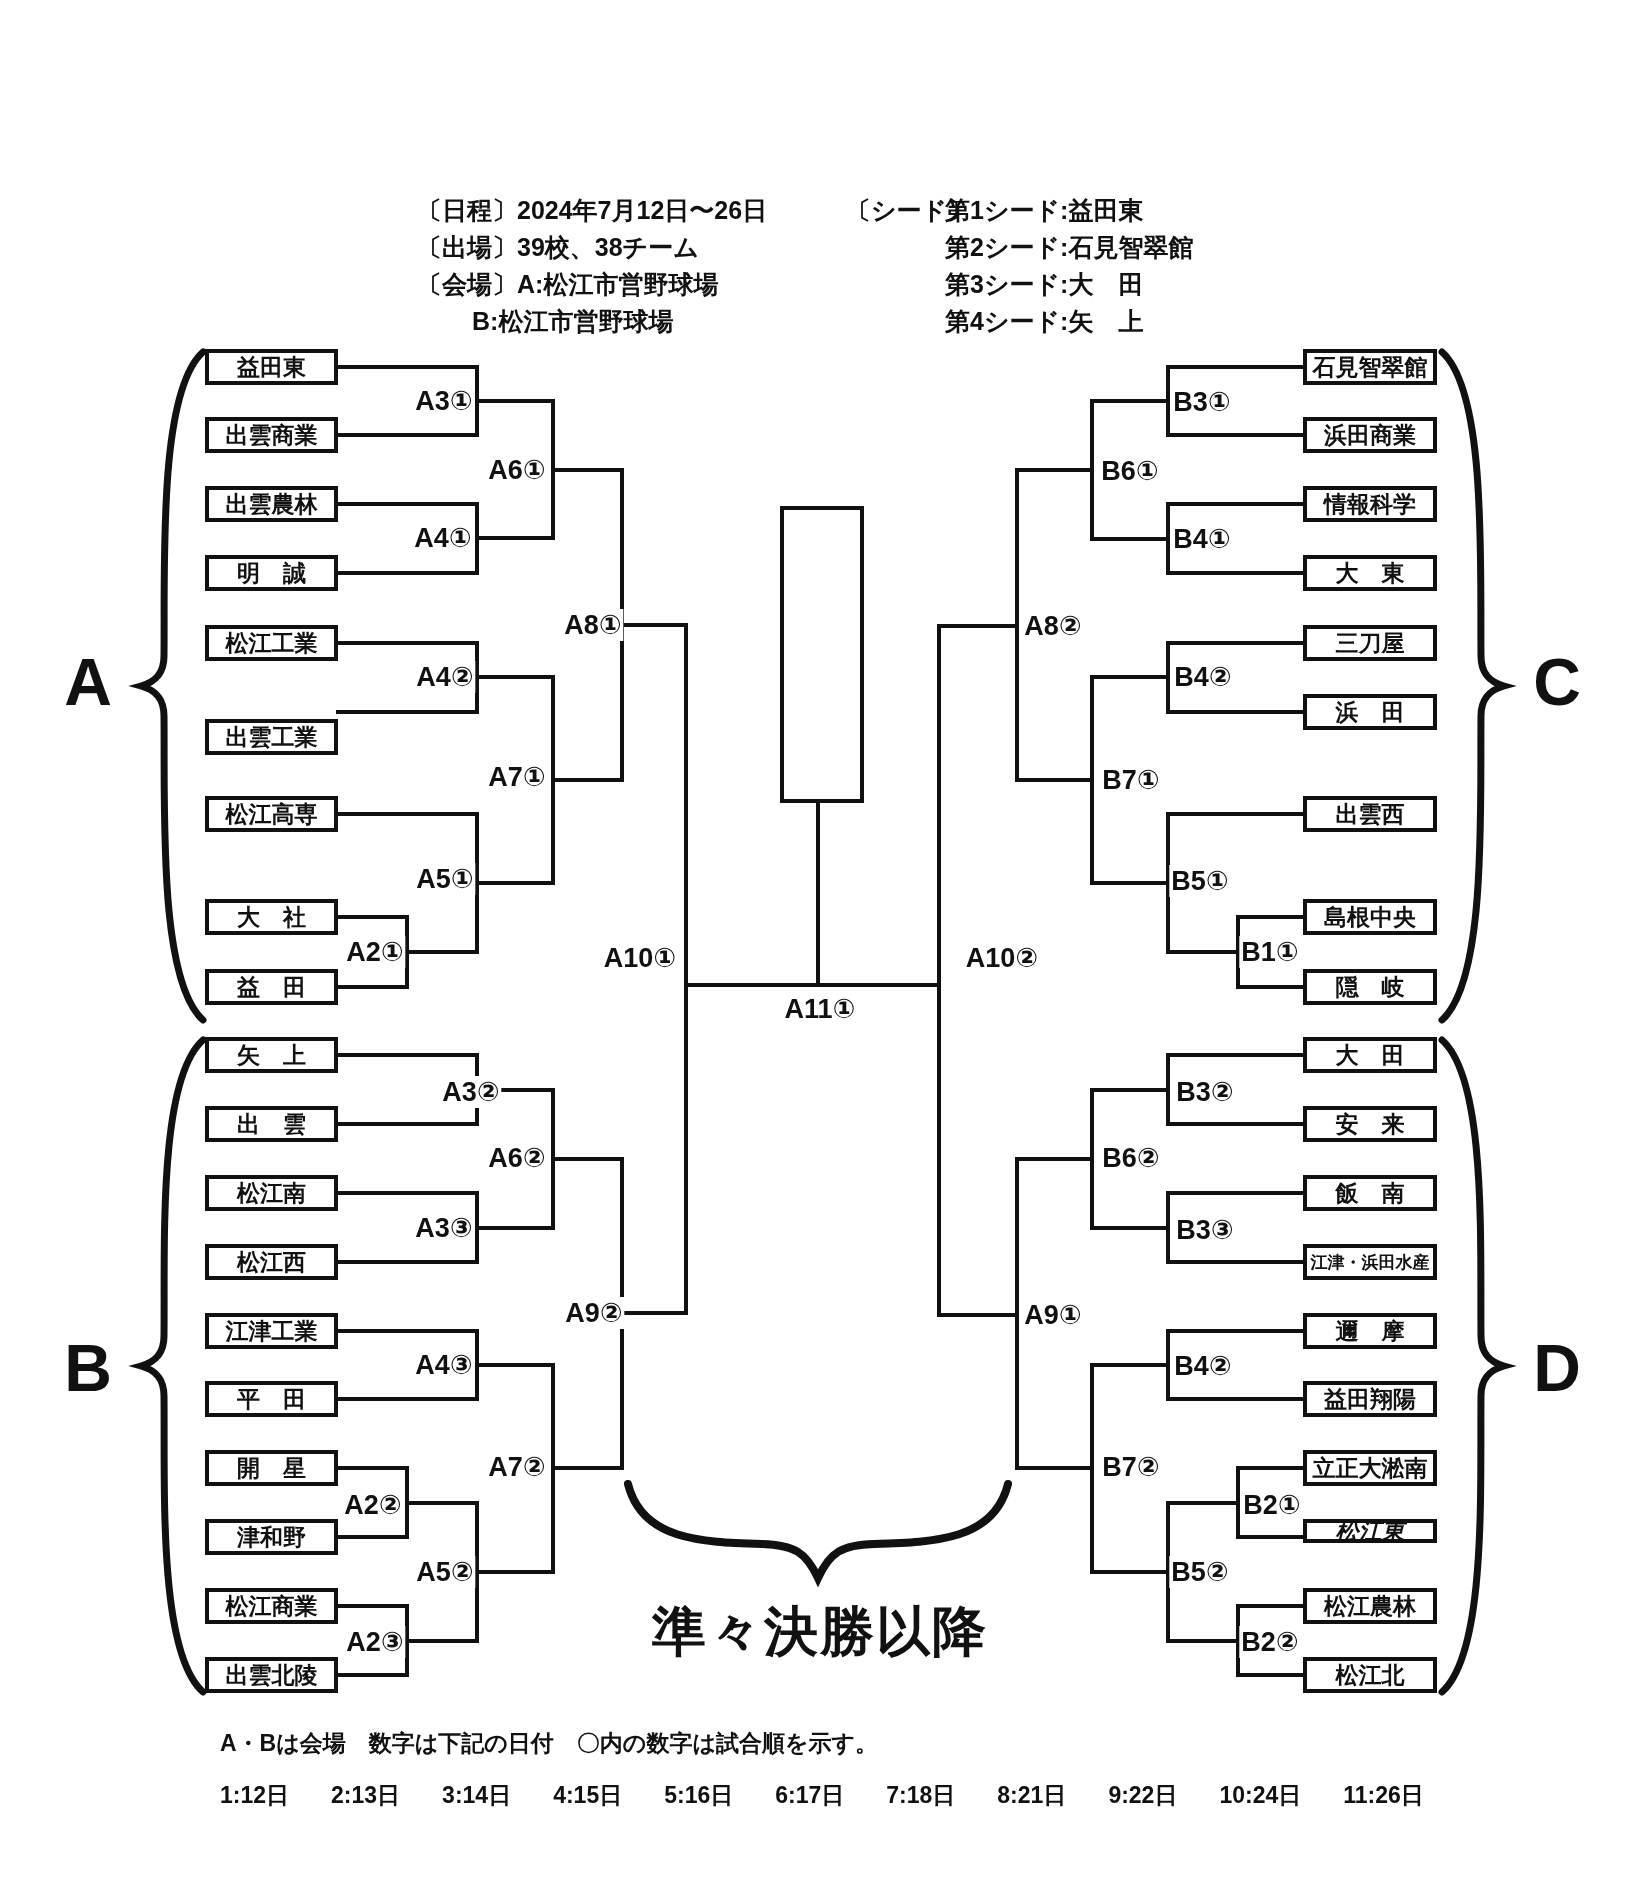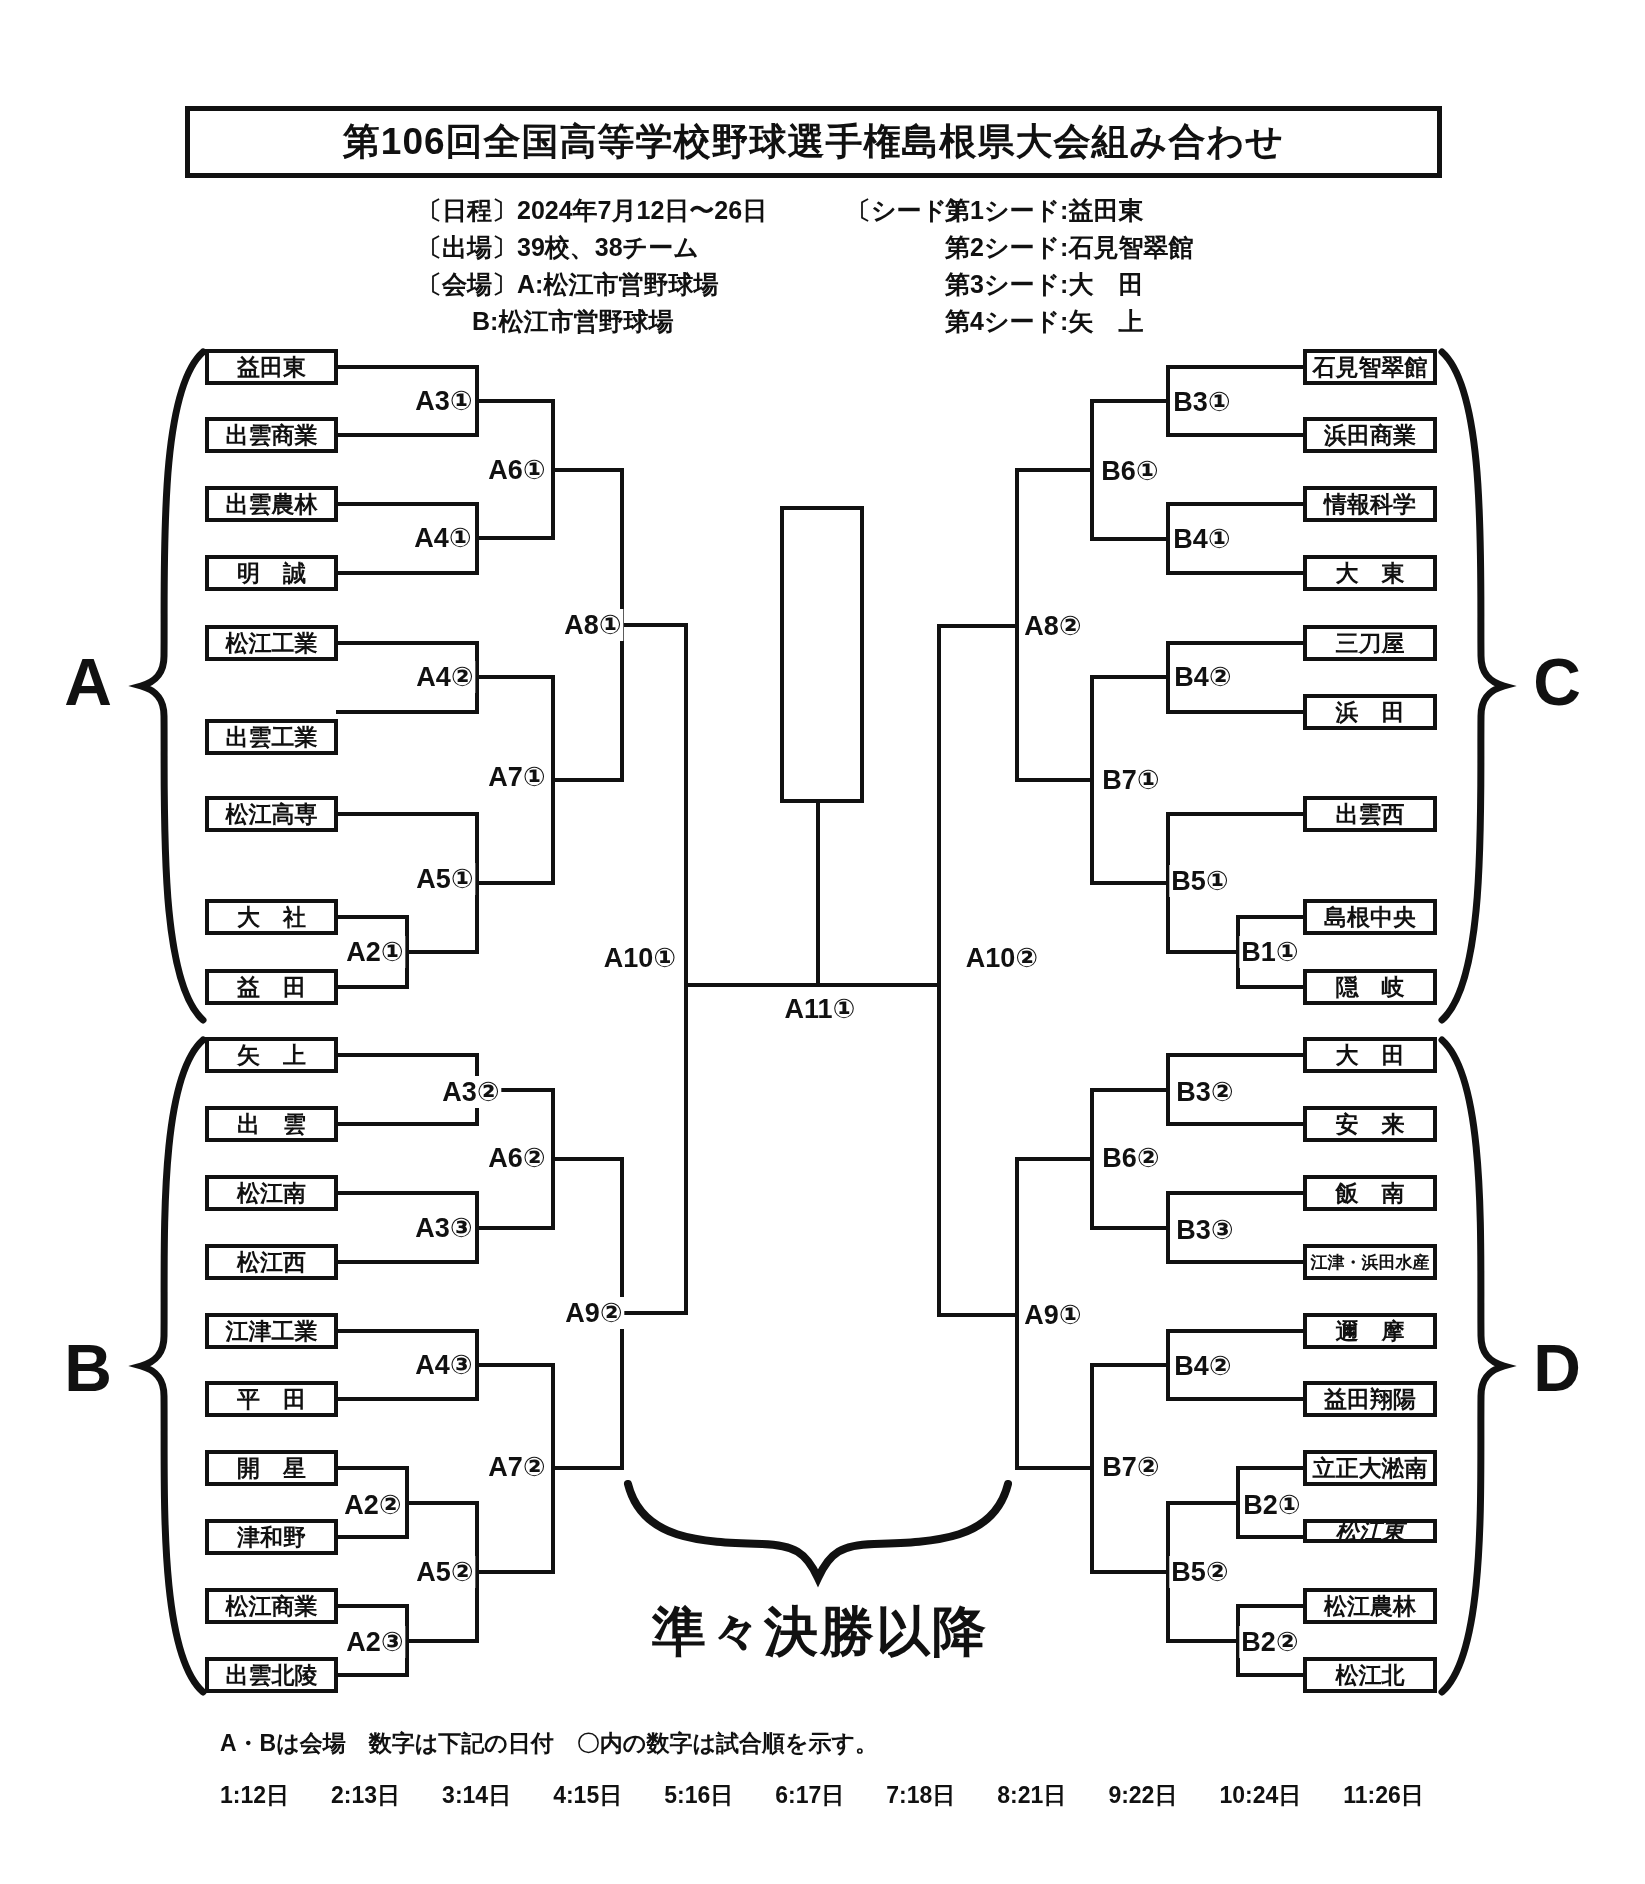--- a/index.html
+++ b/index.html
@@ -141,23 +141,20 @@
       <line x1="1238" y1="1606" x2="1238" y2="1675" stroke="#111" stroke-width="4" stroke-linecap="square"></line>
       <line x1="1168" y1="1641" x2="1238" y2="1641" stroke="#111" stroke-width="4" stroke-linecap="square"></line>
       <line x1="1168" y1="1503" x2="1168" y2="1641" stroke="#111" stroke-width="4" stroke-linecap="square"></line>
       <line x1="1092" y1="1572" x2="1168" y2="1572" stroke="#111" stroke-width="4" stroke-linecap="square"></line>
       <line x1="1092" y1="1365" x2="1092" y2="1572" stroke="#111" stroke-width="4" stroke-linecap="square"></line>
       <line x1="1017" y1="1468" x2="1092" y2="1468" stroke="#111" stroke-width="4" stroke-linecap="square"></line>
       <line x1="1017" y1="1159" x2="1017" y2="1468" stroke="#111" stroke-width="4" stroke-linecap="square"></line>
       <line x1="939" y1="1315" x2="1017" y2="1315" stroke="#111" stroke-width="4" stroke-linecap="square"></line>
     </svg>
 
-  <div class="title-box">
-    <span>第106回全国高等学校野球選手権島根県大会組み合わせ</span>
-  </div>
 
   <div class="info-line" style="left:417px;top:195px;">〔日程〕2024年7月12日〜26日</div>
   <div class="info-line" style="left:417px;top:232px;">〔出場〕39校、38チーム</div>
   <div class="info-line" style="left:417px;top:269px;">〔会場〕A:松江市営野球場</div>
   <div class="info-line" style="left:472px;top:306px;">B:松江市営野球場</div>
 
   <div class="info-line" style="left:846px;top:195px;">〔シード〕</div>
   <div class="info-line" style="left:945px;top:195px;">第1シード:益田東</div>
   <div class="info-line" style="left:945px;top:232px;">第2シード:石見智翠館</div>
   <div class="info-line" style="left:945px;top:269px;">第3シード:大　田</div>

